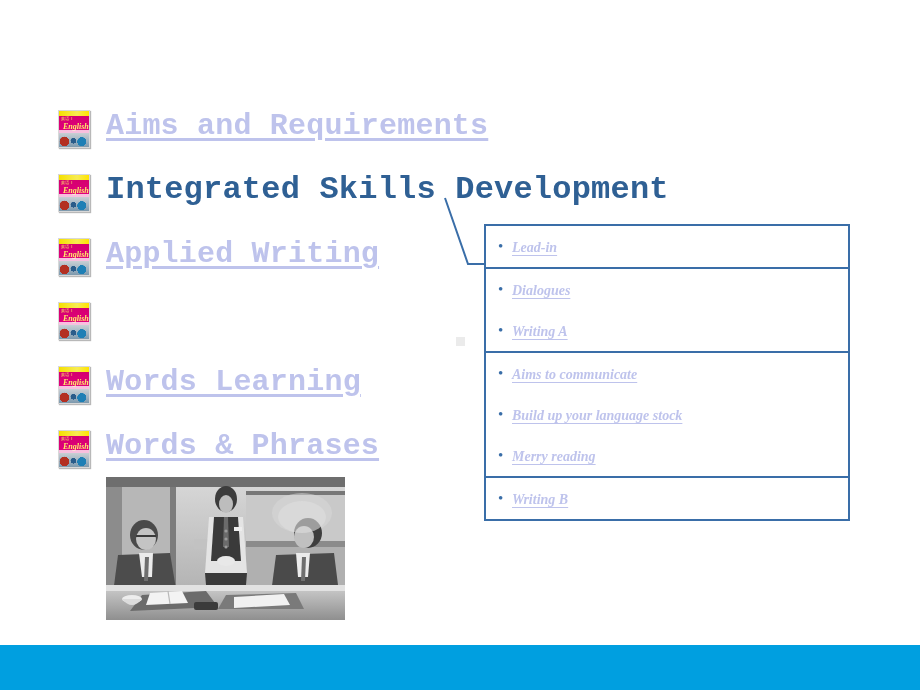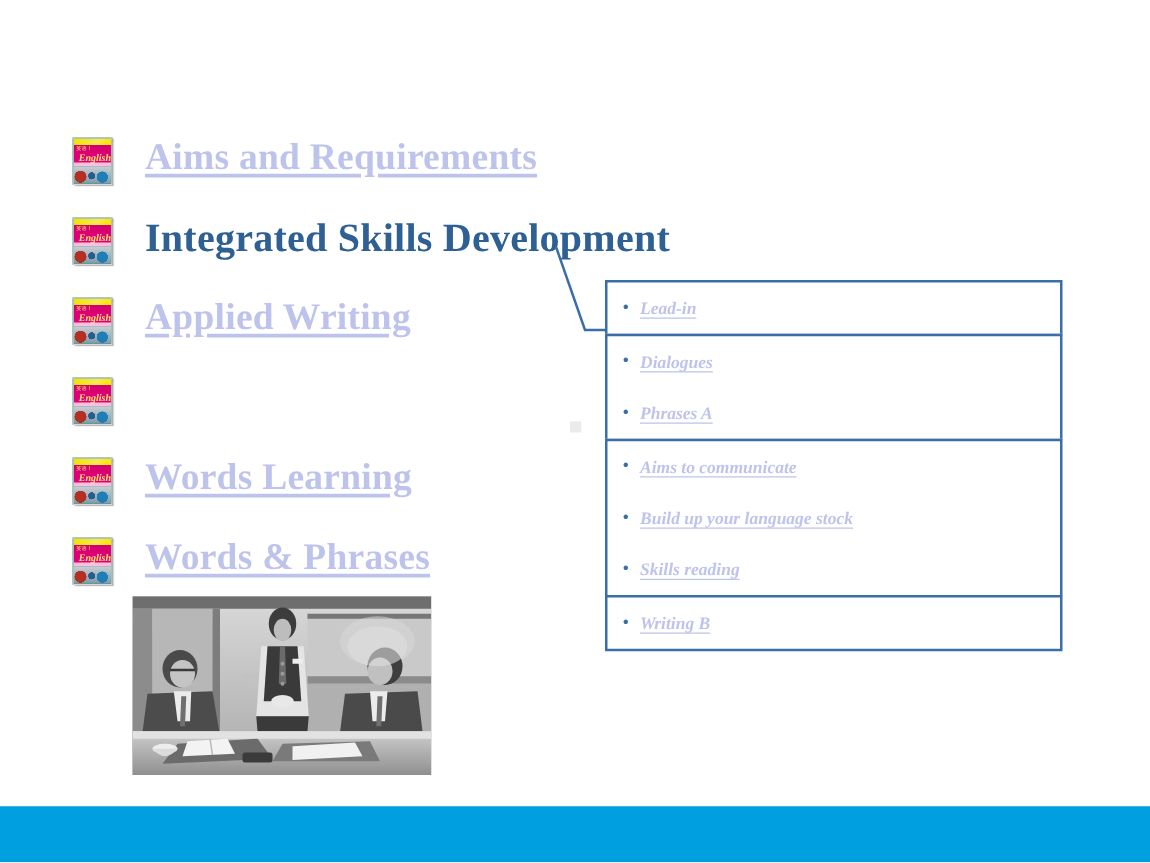--- a/index.html
+++ b/index.html
@@ -85,30 +85,31 @@
       radial-gradient(circle at 76% 62%, #1e7fb5 0 18%, transparent 19%),
       linear-gradient(180deg,#c9cfd4 0%, #9fb3c2 55%, #7d99ad 100%);
   }
   .book-icon .bk-band {
     position:absolute; left:0; bottom:14px; width:100%; height:3px;
     background: rgba(255,255,255,0.75);
   }
 
   .menu-link {
     position: absolute;
-    left: 58px;
+    left: 48px;
     top: 0px;
     font-size: 30px;
     font-weight: bold;
     color: #bec3ec;
     text-decoration: underline;
     text-underline-offset: 4px;
     white-space: nowrap;
     letter-spacing: 0.2px;
     line-height: 44px;
+    font-family: Liberation Mono, monospace;
   }
   .menu-link.current {
     color: #2f6094;
     text-decoration: none;
     font-size: 32px;
   }
 
   
   .photo {
     position: absolute;
@@ -341,36 +342,36 @@
       </div>
     </div>
 
     <div class="sub-group">
       <div class="sub-item">
         <span class="bullet">•</span>
         <span class="sub-link">Dialogues</span>
       </div>
       <div class="sub-item">
         <span class="bullet">•</span>
-        <span class="sub-link">Phrases A</span>
+        <span class="sub-link">Writing A</span>
       </div>
     </div>
 
     <div class="sub-group">
       <div class="sub-item">
         <span class="bullet">•</span>
         <span class="sub-link">Aims to communicate</span>
       </div>
       <div class="sub-item">
         <span class="bullet">•</span>
         <span class="sub-link">Build up your language stock</span>
       </div>
       <div class="sub-item">
         <span class="bullet">•</span>
-        <span class="sub-link">Skills reading</span>
+        <span class="sub-link">Merry reading</span>
       </div>
     </div>
 
     <div class="sub-group">
       <div class="sub-item">
         <span class="bullet">•</span>
         <span class="sub-link">Writing B</span>
       </div>
     </div>
 

